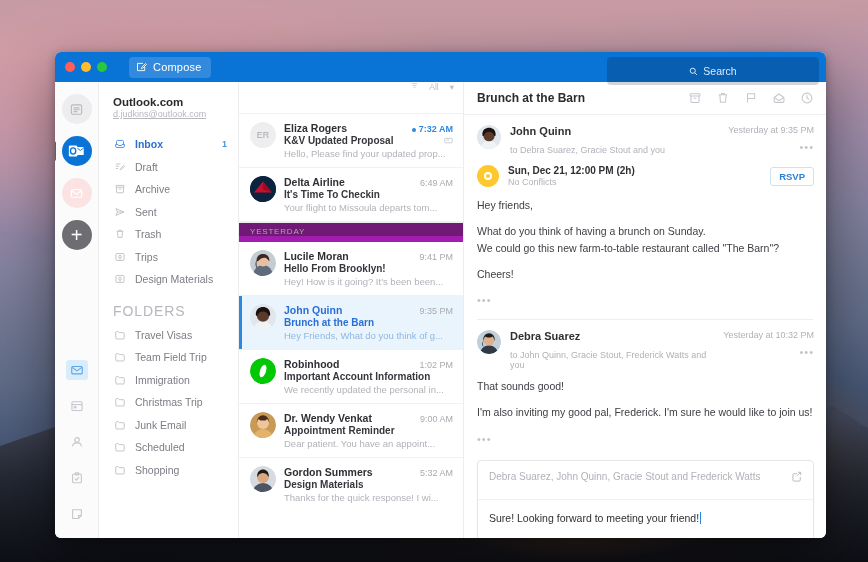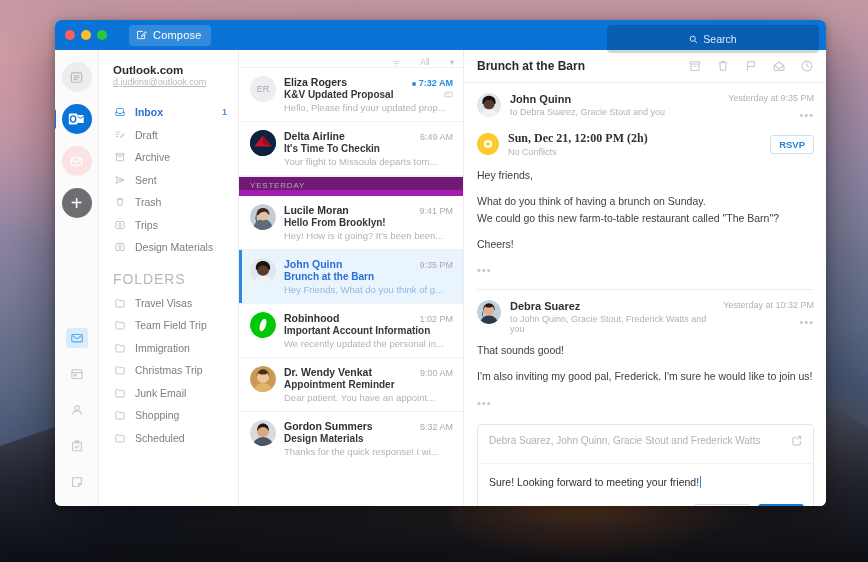--- a/index.html
+++ b/index.html
@@ -30,21 +30,21 @@
     clip-path: polygon(0 42%, 8% 30%, 15% 44%, 24% 26%, 33% 41%, 42% 22%, 52% 36%, 60% 14%, 70% 30%, 79% 18%, 88% 34%, 96% 22%, 100% 33%, 100% 100%, 0 100%);
   }
   .wall-glow {
     position: absolute; left: 52%; bottom: 0; width: 330px; height: 150px;
     background: radial-gradient(ellipse at 40% 30%, rgba(255,138,48,0.62) 0%, rgba(255,120,40,0.12) 48%, rgba(0,0,0,0) 70%);
     clip-path: polygon(0 62%, 14% 42%, 28% 56%, 40% 24%, 55% 48%, 68% 30%, 82% 52%, 100% 40%, 100% 100%, 0 100%);
   }
 
   
   .window {
-    position: absolute; left: 55px; top: 20px;
+    position: absolute; left: 55px; top: 52px;
     width: 771px; height: 486px;
     background: #fff;
     border-radius: 6px;
     overflow: hidden;
     box-shadow: 0 22px 60px rgba(0,0,0,0.45), 0 2px 10px rgba(0,0,0,0.3);
     display: flex; flex-direction: column;
   }
 
   
   .titlebar {
@@ -104,22 +104,22 @@
   .frow.active { color: #2b6fd6; font-weight: bold; }
   .fi { width: 13px; height: 13px; display: flex; align-items: center; justify-content: center;
         color: #bdbfc5; flex: 0 0 13px; }
   .frow.active .fi { color: #4a93e4; }
   .badge { position: absolute; right: 11px; font-size: 9px; color: #4a93e4; font-weight: bold; }
   .fhead { font-size: 14px; color: #b5b7bd; letter-spacing: .9px; padding: 12px 0 5px 14px; }
 
   
   .list { width: 225px; flex: 0 0 225px; border-right: 1px solid #ededf0; background: #fff;
           display: flex; flex-direction: column; overflow: hidden; }
-  .list-filter { height: 18px; display: flex; align-items: flex-end; justify-content: flex-end;
-                 gap: 20px; padding-right: 9px; font-size: 8.5px; color: #bdbfc5;
+  .list-filter { height: 32px; display: flex; align-items: flex-start; justify-content: flex-end;
+                 gap: 11px; padding-right: 9px; font-size: 8.5px; color: #bdbfc5;
                  border-bottom: 1px solid #f1f1f3; }
   .daysep { font-size: 8px; color: #a9abb1; letter-spacing: .8px; padding: 4px 0 0 11px;
             background: #701a75; border-top: 1px solid #eeeef1; border-bottom: 6px solid #a21caf; }
   .msg { display: flex; padding: 8px 10px 8px 11px; gap: 8px; cursor: pointer;
          border-bottom: 1px solid #f2f2f4; position: relative; }
   .msg.sel { background: #eaf4fd; }
   .msg.sel::before { content: ""; position: absolute; left: 0; top: 0; bottom: 0; width: 3px; background: #2b8ae0; }
   .av { width: 26px; height: 26px; border-radius: 50%; flex: 0 0 26px; overflow: hidden;
         display: flex; align-items: center; justify-content: center;
         font-size: 9px; color: #a6a8ad; background: #eeeef0; }
@@ -147,30 +147,30 @@
            border-bottom: 1px solid #eeeef1; flex: 0 0 33px; }
   .rtitle { font-size: 12px; font-weight: bold; color: #2b2b2e; flex: 1; }
   .ract { display: flex; gap: 14px; color: #c5c7cd; }
   .ract > span { cursor: pointer; display: flex; align-items: center; }
   .rscroll { flex: 1; overflow: hidden; padding: 0 0 0 0; }
 
   .mhdr { display: flex; padding: 10px 12px 6px 13px; gap: 9px; align-items: flex-start; }
   .mhdr .av { width: 24px; height: 24px; flex: 0 0 24px; }
   .mhdr-txt { flex: 1; min-width: 0; }
   .mhdr-name { font-size: 11px; font-weight: bold; color: #2f3034; }
-  .mhdr-to { font-size: 9px; color: #b0b2b8; margin-top: 2px; }
+  .mhdr-to { font-size: 9px; color: #b0b2b8; margin-top: 8px; }
   .mhdr-right { text-align: right; }
   .mhdr-time { font-size: 9px; color: #b0b2b8; }
   .ellip { font-size: 11px; color: #c2c4ca; letter-spacing: 1px; margin-top: 6px; cursor: pointer; }
 
   .evt { display: flex; align-items: center; gap: 9px; padding: 4px 12px 10px 13px; }
   .evt-ic { width: 22px; height: 22px; border-radius: 50%; background: #fdc92e; flex: 0 0 22px;
             display: flex; align-items: center; justify-content: center; }
   .evt-ic i { width: 8px; height: 8px; border-radius: 50%; border: 2px solid #fff; display: block; }
-  .evt-t1 { font-size: 12px; font-weight: bold; color: #2f3034; font-family: Liberation Serif, serif; }
+  .evt-t1 { font-size: 10px; font-weight: bold; color: #2f3034; }
   .evt-t2 { font-size: 9px; color: #b0b2b8; margin-top: 1px; }
   .rsvp { margin-left: auto; border: 1px solid #cfe1f4; color: #2b7fd6; font-size: 9.5px;
           font-weight: bold; padding: 3px 8px; border-radius: 3px; background: #fff; cursor: pointer; }
 
   .mtext { padding: 0 13px 4px 13px; font-size: 10.5px; color: #3c3e43; line-height: 1.55; }
   .mtext p { margin-bottom: 10px; }
   .mtext p:last-child { margin-bottom: 4px; }
   .sep { height: 1px; background: #eeeef1; margin: 6px 13px 0 13px; }
 
   
@@ -409,29 +409,29 @@
           </svg>
         </span>
         <span>Junk Email</span>
       </div>
       <div class="frow">
         <span class="fi">
           <svg width="12" height="12" viewBox="0 0 16 16" fill="none" stroke="currentColor" stroke-width="1.2">
             <path d="M2.4 12.4V4.4c0-.5.4-.9.9-.9h2.6l1.2 1.4h5.6c.5 0 .9.4.9.9v6.6c0 .5-.4.9-.9.9H3.3c-.5 0-.9-.4-.9-.9z"></path>
           </svg>
         </span>
+        <span>Scheduled</span>
+      </div>
+      <div class="frow">
+        <span class="fi">
+          <svg width="12" height="12" viewBox="0 0 16 16" fill="none" stroke="currentColor" stroke-width="1.2">
+            <path d="M2.4 12.4V4.4c0-.5.4-.9.9-.9h2.6l1.2 1.4h5.6c.5 0 .9.4.9.9v6.6c0 .5-.4.9-.9.9H3.3c-.5 0-.9-.4-.9-.9z"></path>
+          </svg>
+        </span>
         <span>Shopping</span>
-      </div>
-      <div class="frow">
-        <span class="fi">
-          <svg width="12" height="12" viewBox="0 0 16 16" fill="none" stroke="currentColor" stroke-width="1.2">
-            <path d="M2.4 12.4V4.4c0-.5.4-.9.9-.9h2.6l1.2 1.4h5.6c.5 0 .9.4.9.9v6.6c0 .5-.4.9-.9.9H3.3c-.5 0-.9-.4-.9-.9z"></path>
-          </svg>
-        </span>
-        <span>Scheduled</span>
       </div>
     </div>
 
     <div class="list">
       <div class="list-filter">
         <span>
           <svg width="7" height="7" viewBox="0 0 10 10" fill="none" stroke="#c4c6cc" stroke-width="1.1">
             <path d="M1 2.2h8M2.2 5h5.6M3.6 7.8h2.8"></path>
           </svg>
         </span>

